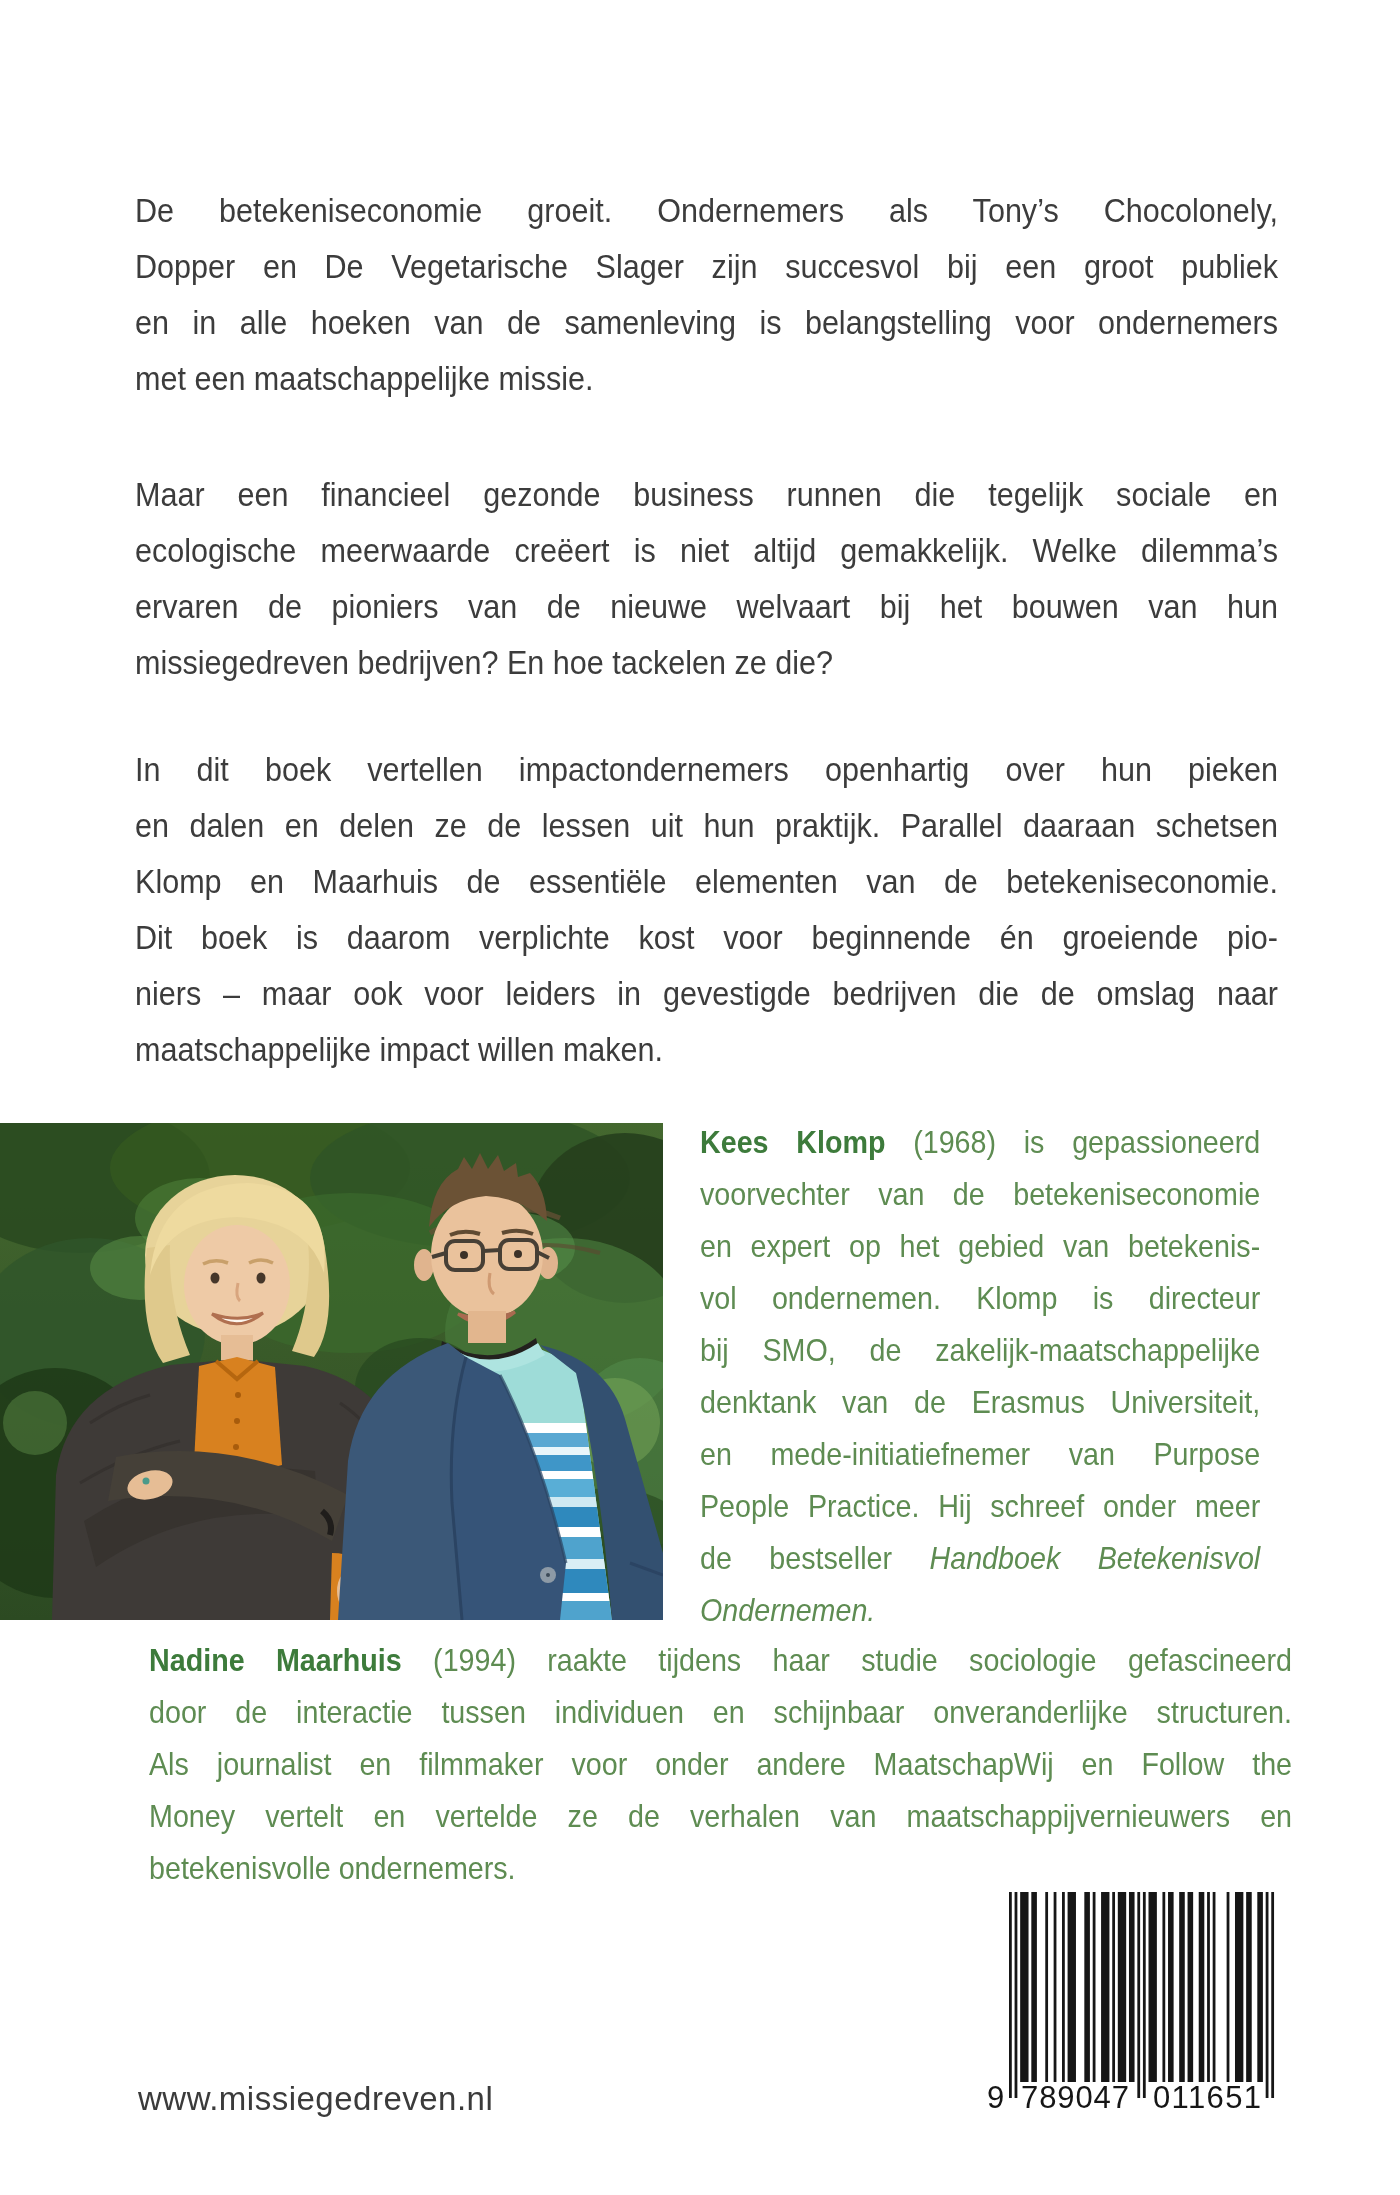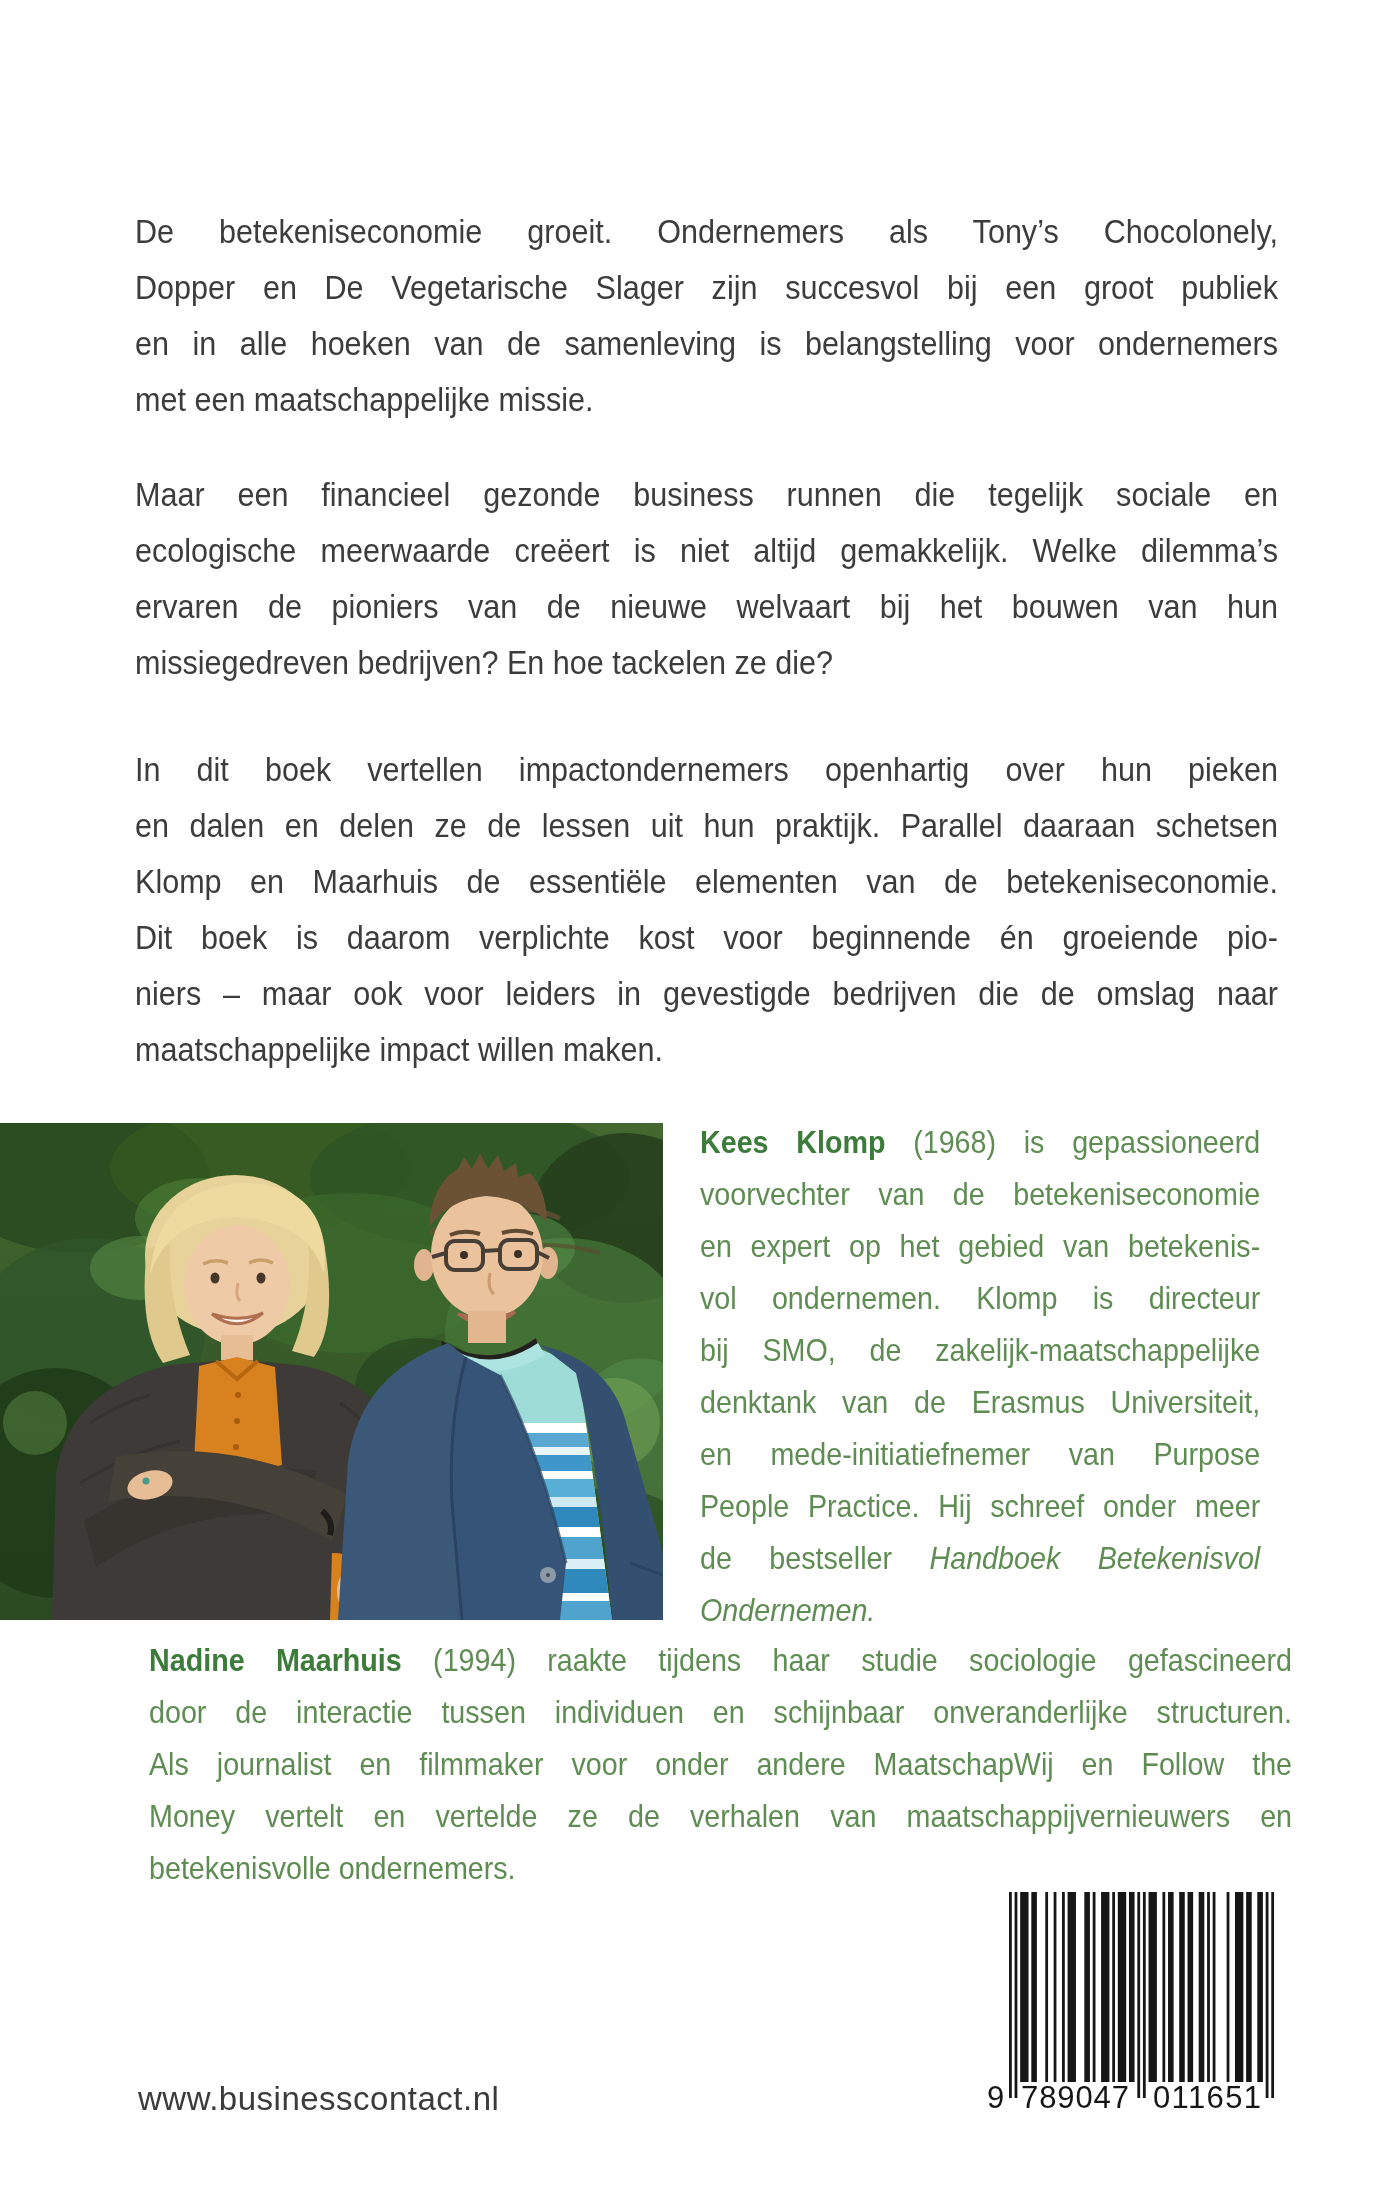--- a/index.html
+++ b/index.html
@@ -33,21 +33,21 @@
 
   .barcode { position:absolute; left:985px; top:1888px; }
   .barcode rect { fill:#161616; }
   .bc-digit { font-family:"Liberation Sans", sans-serif; font-size:31px; fill:#161616; }
 </style>
 </head>
 <body>
 
 <div class="cover">
 
-  <div class="blurb-para" style="top:204px">
+  <div class="blurb-para" style="top:183px">
     <div class="cond body-lines">
       <div class="jl">De betekeniseconomie groeit. Ondernemers als Tony’s Chocolonely,</div>
       <div class="jl">Dopper en De Vegetarische Slager zijn succesvol bij een groot publiek</div>
       <div class="jl">en in alle hoeken van de samenleving is belangstelling voor ondernemers</div>
       <div class="ll">met een maatschappelijke missie.</div>
     </div>
   </div>
 
   <div class="blurb-para" style="top:742px">
     <div class="cond body-lines">
@@ -193,21 +193,21 @@
   <div class="maarhuis-block">
     <div class="cond maarhuis-lines">
       <div class="jl"><span class="green-bold">Nadine Maarhuis</span><span> (1994) raakte tijdens haar studie sociologie gefascineerd</span></div>
       <div class="jl">door de interactie tussen individuen en schijnbaar onveranderlijke structuren.</div>
       <div class="jl">Als journalist en filmmaker voor onder andere MaatschapWij en Follow the</div>
       <div class="jl">Money vertelt en vertelde ze de verhalen van maatschappijvernieuwers en</div>
       <div class="ll">betekenisvolle ondernemers.</div>
     </div>
   </div>
 
-  <div class="website">www.businesscontact.nl</div>
+  <div class="website">www.missiegedreven.nl</div>
 
   <svg class="barcode" width="292" height="222" viewBox="0 0 292 222">
     <g>
         <rect x="24.00" y="4" width="2.79" height="206"></rect>
         <rect x="29.58" y="4" width="2.79" height="206"></rect>
         <rect x="35.16" y="4" width="8.37" height="190"></rect>
         <rect x="46.32" y="4" width="5.58" height="190"></rect>
         <rect x="60.27" y="4" width="2.79" height="190"></rect>
         <rect x="68.64" y="4" width="2.79" height="190"></rect>
         <rect x="77.01" y="4" width="2.79" height="190"></rect>

